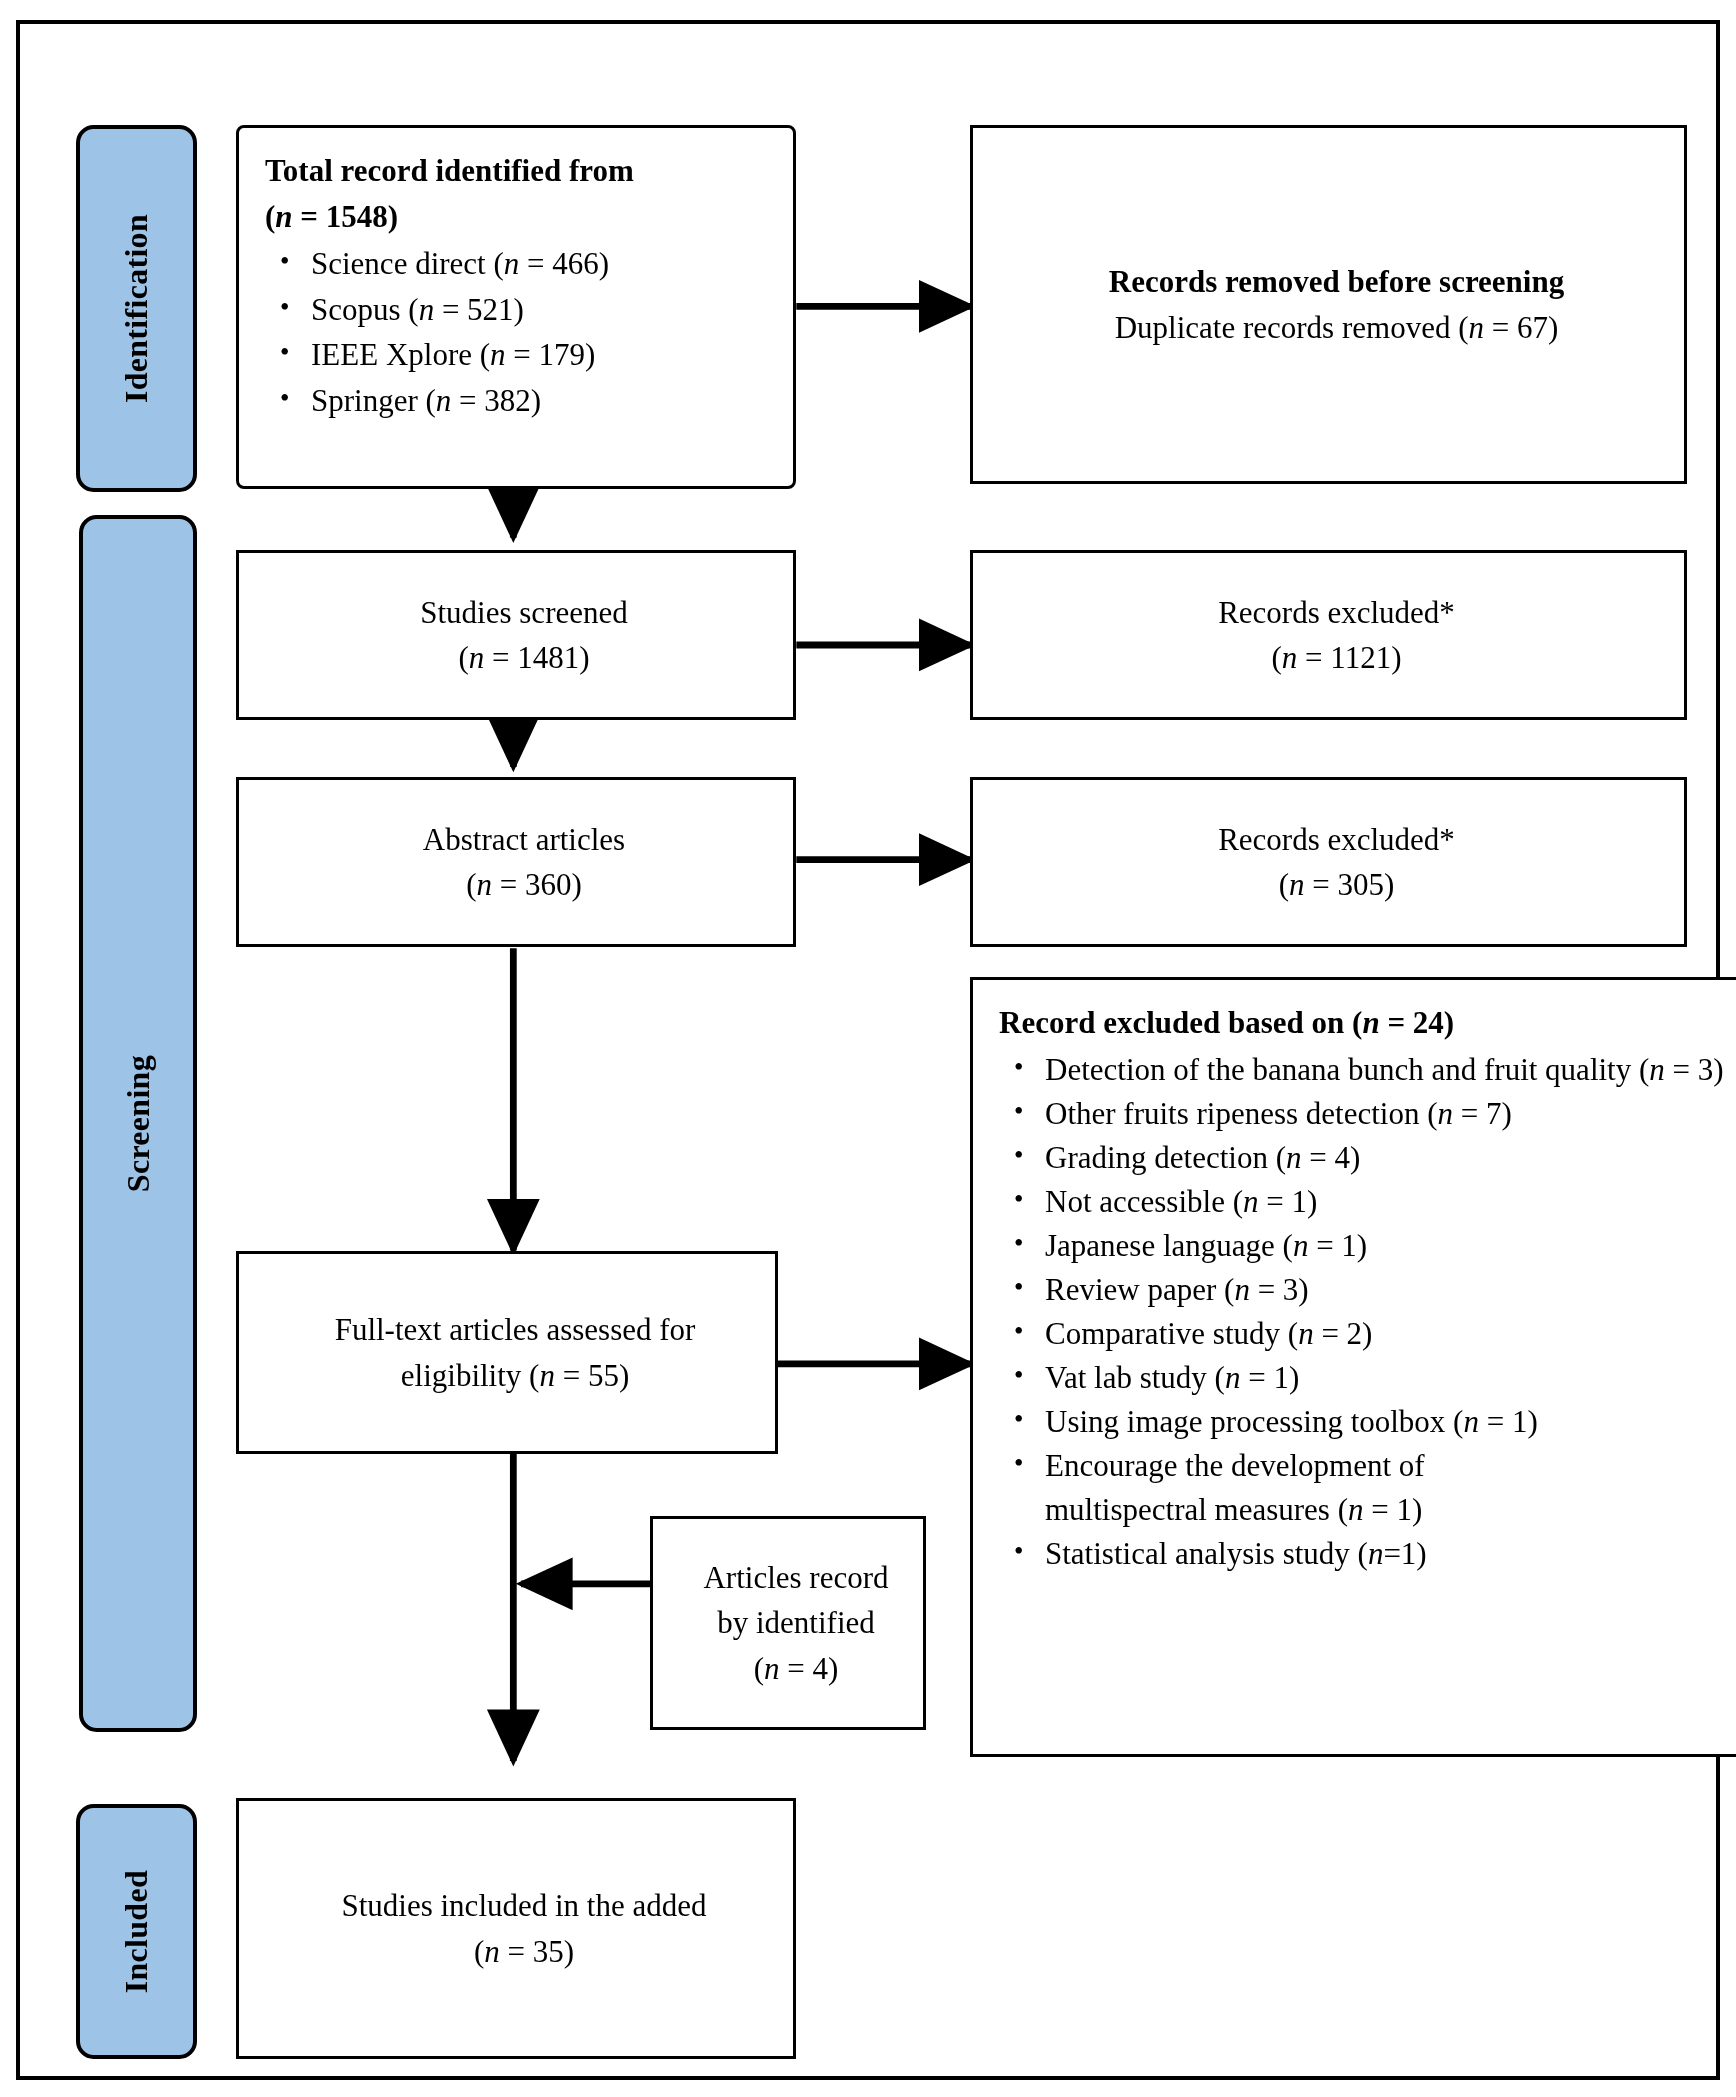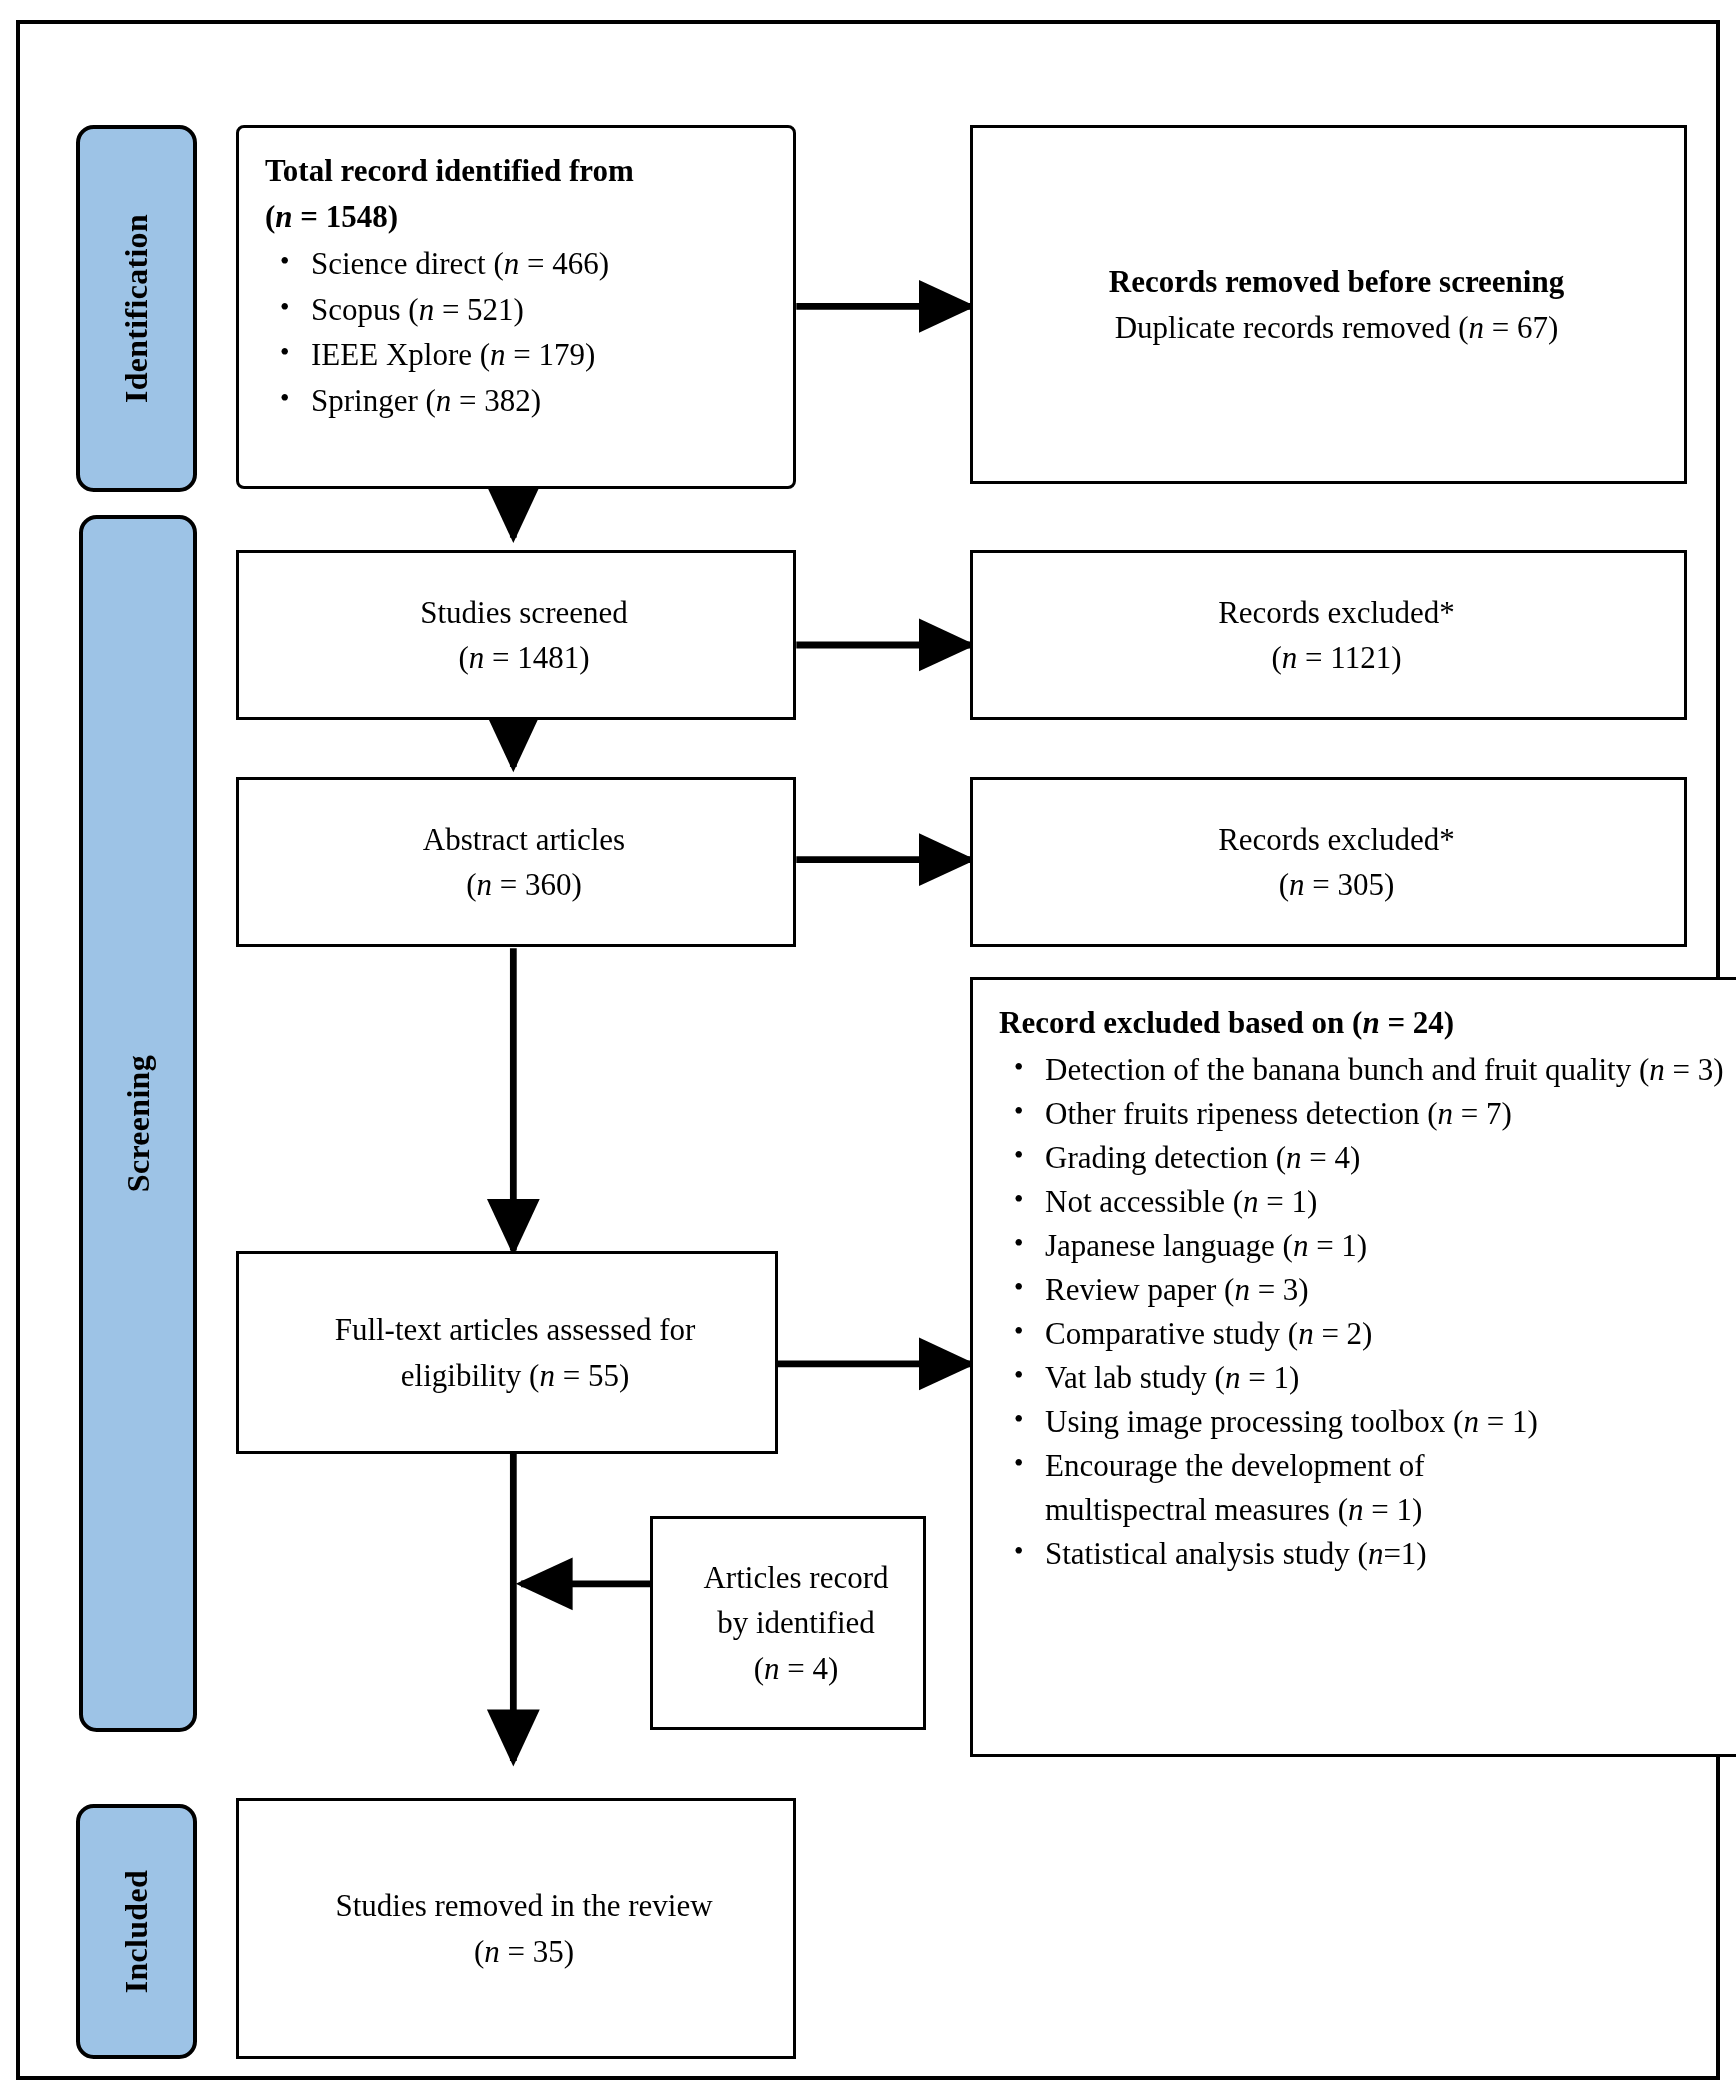--- a/index.html
+++ b/index.html
@@ -227,18 +227,18 @@
     </ul>
   </div>
 
   <div class="node center" style="left:650px; top:1516px; width:276px; height:214px;">
     <div class="node-line">Articles record</div>
     <div class="node-line">by identified</div>
     <div class="node-line">(<span class="ital">n</span> = 4)</div>
   </div>
 
   <div class="node center" style="left:236px; top:1798px; width:560px; height:261px;">
-    <div class="node-line">Studies removed in the review</div>
+    <div class="node-line">Studies included in the added</div>
     <div class="node-line">(<span class="ital">n</span> = 35)</div>
   </div>
 
 </div>
 
 
 </body></html>

